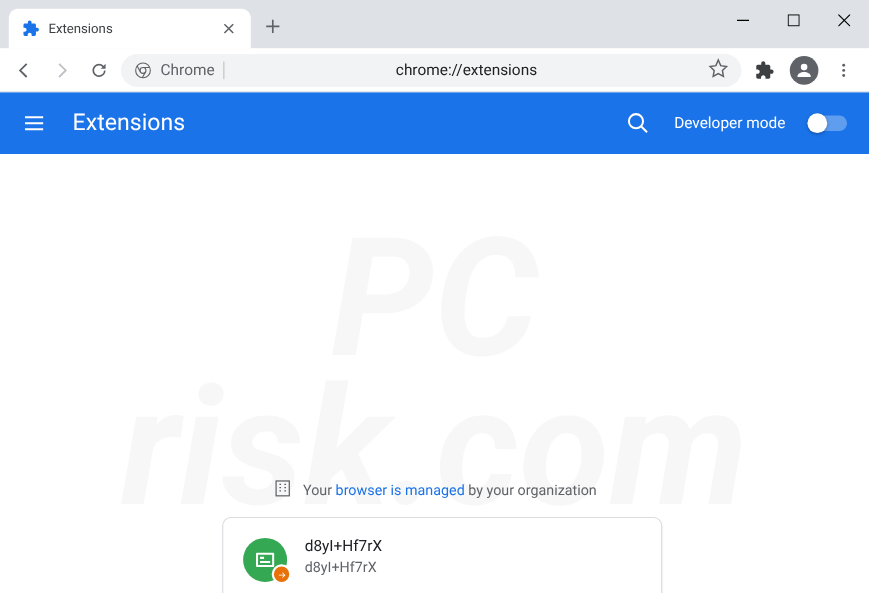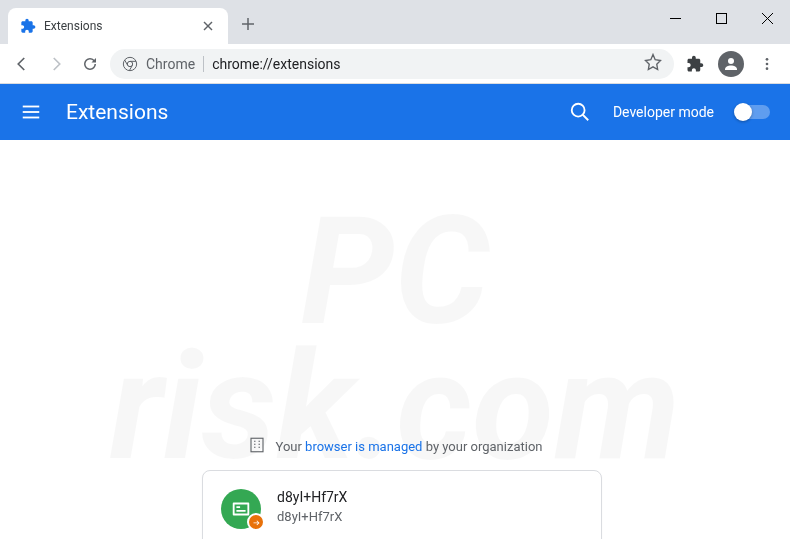--- a/index.html
+++ b/index.html
@@ -16,21 +16,21 @@
 .win-btn { width: 46px; height: 36px; display: flex; align-items: center; justify-content: center; color: #1a1a1a; cursor: pointer; }
 
 
 .toolbar { height: 40px; background: #fff; border-bottom: 1px solid #dadce0; display: flex; align-items: center; padding: 12px 8px; gap: 6px; }
 .nav-btn { width: 28px; height: 28px; display: flex; align-items: center; justify-content: center; color: #5f6368; border-radius: 50%; cursor: pointer; }
 .nav-btn.disabled { color: #bdc1c6; cursor: default; }
 .omnibox { flex: 1; height: 30px; background: #f1f3f4; border-radius: 15px; display: flex; align-items: center; padding: 0 12px; gap: 8px; font-size: 14px; }
 .omni-icon { color: #5f6368; display: flex; align-items: center; }
 .omni-chrome-label { color: #5f6368; }
 .omni-sep { width: 1px; height: 16px; background: #bdc1c6; }
-.omni-url { color: #202124; flex: 1; }
+.omni-url { color: #202124; flex: 1; text-align: center; }
 .star-btn { color: #5f6368; cursor: pointer; }
 .ext-btn, .avatar-btn, .menu-btn { width: 30px; height: 30px; display: flex; align-items: center; justify-content: center; color: #5f6368; border-radius: 50%; cursor: pointer; }
 .avatar-circle { width: 26px; height: 26px; background: #5f6368; border-radius: 50%; display: flex; align-items: center; justify-content: center; }
 
 
 .ext-header { height: 56px; background: #1a73e8; display: flex; align-items: center; padding: 0 20px; color: #fff; gap: 24px; }
 .hamburger { cursor: pointer; display: flex; }
 .ext-title { font-size: 21px; font-weight: 400; }
 .ext-header-right { margin-left: auto; display: flex; align-items: center; gap: 22px; }
 .search-btn { cursor: pointer; display: flex; }

